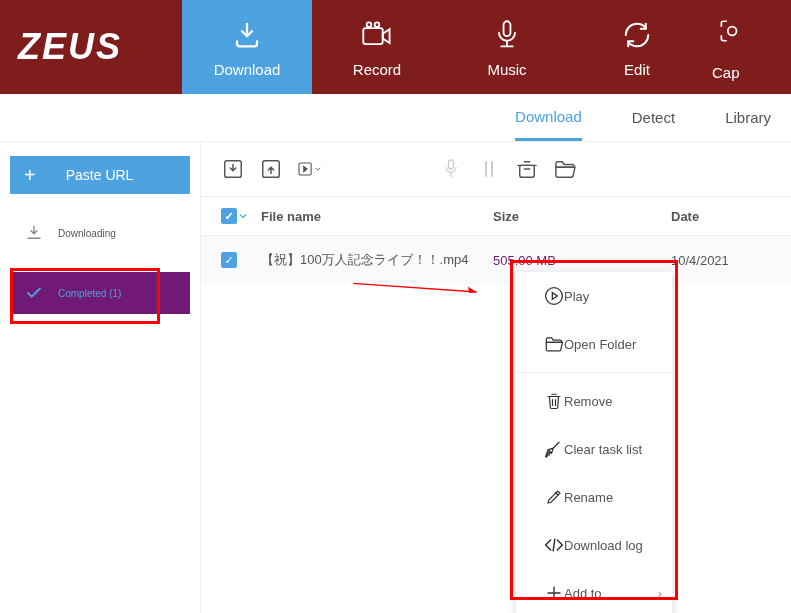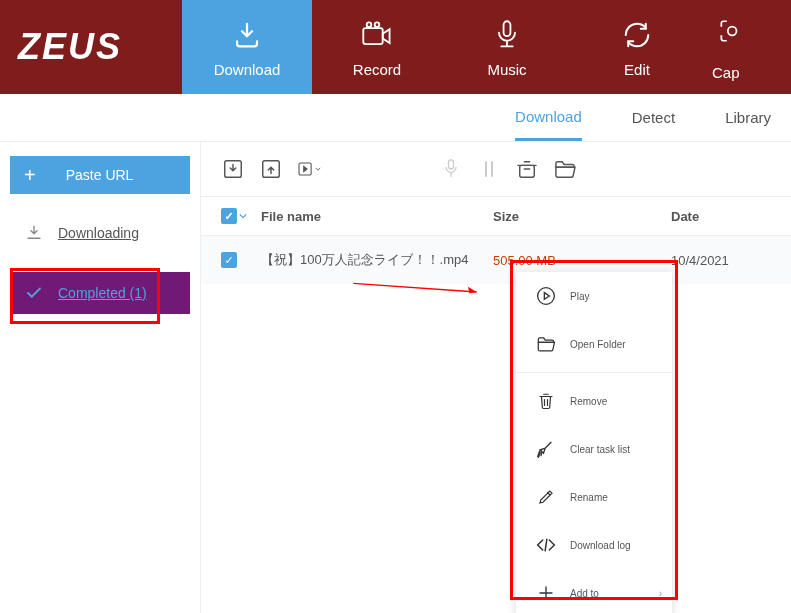--- a/index.html
+++ b/index.html
@@ -15,21 +15,21 @@
     
     .sub-nav { height: 48px; display: flex; align-items: center; justify-content: flex-end; padding-right: 20px; gap: 50px; border-bottom: 1px solid #eee; }
     .sub-nav-item { font-size: 15px; color: #555; cursor: pointer; height: 100%; display: flex; align-items: center; }
     .sub-nav-item.active { color: #4da3e0; border-bottom: 3px solid #4da3e0; }
     
     .main-area { display: flex; height: calc(100% - 142px); }
     
     .sidebar { width: 200px; padding: 14px 10px; }
     .paste-btn { background: #4da3e0; color: #fff; height: 38px; width: 100%; border: none; display: flex; align-items: center; padding: 0 14px; cursor: pointer; font-size: 14px; }
     .paste-btn .plus { font-size: 20px; margin-right: 30px; font-weight: 300; }
-    .side-item { display: flex; align-items: center; height: 42px; padding: 0 14px; margin-top: 18px; cursor: pointer; color: #555; font-size: 14px; gap: 14px; text-decoration: underline; }
+    .side-item { display: flex; align-items: center; height: 42px; padding: 0 14px; margin-top: 18px; cursor: pointer; color: #555; font-size: 10px; gap: 14px; }
     .side-item.selected { background: #701a75; color: #4da3e0; }
     .side-icon { width: 20px; height: 20px; display: flex; align-items: center; justify-content: center; }
     
     .content { flex: 1; border-left: 1px solid #eee; position: relative; }
     .toolbar { height: 54px; display: flex; align-items: center; padding: 0 20px; gap: 14px; }
     .tool-btn { width: 24px; height: 24px; display: flex; align-items: center; justify-content: center; cursor: pointer; color: #555; }
     .tool-btn.disabled { color: #ccc; }
     .tool-spacer { flex: 0 0 90px; }
     
     .table-header { display: flex; align-items: center; height: 40px; padding: 0 20px; font-size: 13px; font-weight: bold; color: #555; border-top: 1px solid #eee; border-bottom: 1px solid #eee; }
@@ -39,21 +39,21 @@
     .col-date { width: 100px; margin-left: 48px; }
     
     .file-row { display: flex; align-items: center; height: 48px; padding: 0 20px; font-size: 13px; color: #555; background: #f8fafc; }
     
     .checkbox { width: 16px; height: 16px; background: #4da3e0; border-radius: 2px; display: flex; align-items: center; justify-content: center; color: #fff; font-size: 11px; }
     
     .highlight-box1 { position: absolute; border: 3px solid #ff0000; left: 10px; top: 268px; width: 150px; height: 56px; pointer-events: none; }
     .highlight-box2 { position: absolute; border: 3px solid #ff0000; left: 510px; top: 260px; width: 168px; height: 340px; pointer-events: none; }
     
     .context-menu { position: absolute; left: 516px; top: 272px; width: 156px; background: #fff; box-shadow: 0 2px 10px rgba(0,0,0,0.15); }
-    .ctx-item { display: flex; align-items: center; height: 48px; padding: 0 20px; gap: 14px; font-size: 10px; color: #555; cursor: pointer; position: relative; }
+    .ctx-item { display: flex; align-items: center; height: 48px; padding: 0 28px; font-size: 13px; color: #555; cursor: pointer; position: relative; }
     .ctx-icon { width: 20px; height: 20px; display: flex; align-items: center; justify-content: center; }
     .ctx-chevron { position: absolute; right: 10px; color: #999; }
     .ctx-divider { height: 1px; background: #eee; margin: 4px 0; }
     
     .arrow { position: absolute; left: 320px; top: 280px; width: 200px; height: 20px; pointer-events: none; }
     
     svg { display: block; }
   </style>
 </head>
 <body>
@@ -198,21 +198,21 @@
       <div class="col-name">File name</div>
       <div class="col-size">Size</div>
       <div class="col-date">Date</div>
     </div>
 
     <div class="file-row">
       <div class="col-check">
         <span class="checkbox">✓</span>
       </div>
       <div class="col-name">【祝】100万人記念ライブ！！.mp4</div>
-      <div class="col-size" style="color:#c2410c">505.00 MB</div>
+      <div class="col-size" style="color:#701a75">505.00 MB</div>
       <div class="col-date">10/4/2021</div>
     </div>
   </div>
 </div>
 
 <div class="context-menu">
   <div class="ctx-item">
     <span class="ctx-icon">
       <svg width="20" height="20" viewBox="0 0 24 24" fill="none" stroke="#333" stroke-width="1.6">
           <circle cx="12" cy="12" r="10"></circle>

